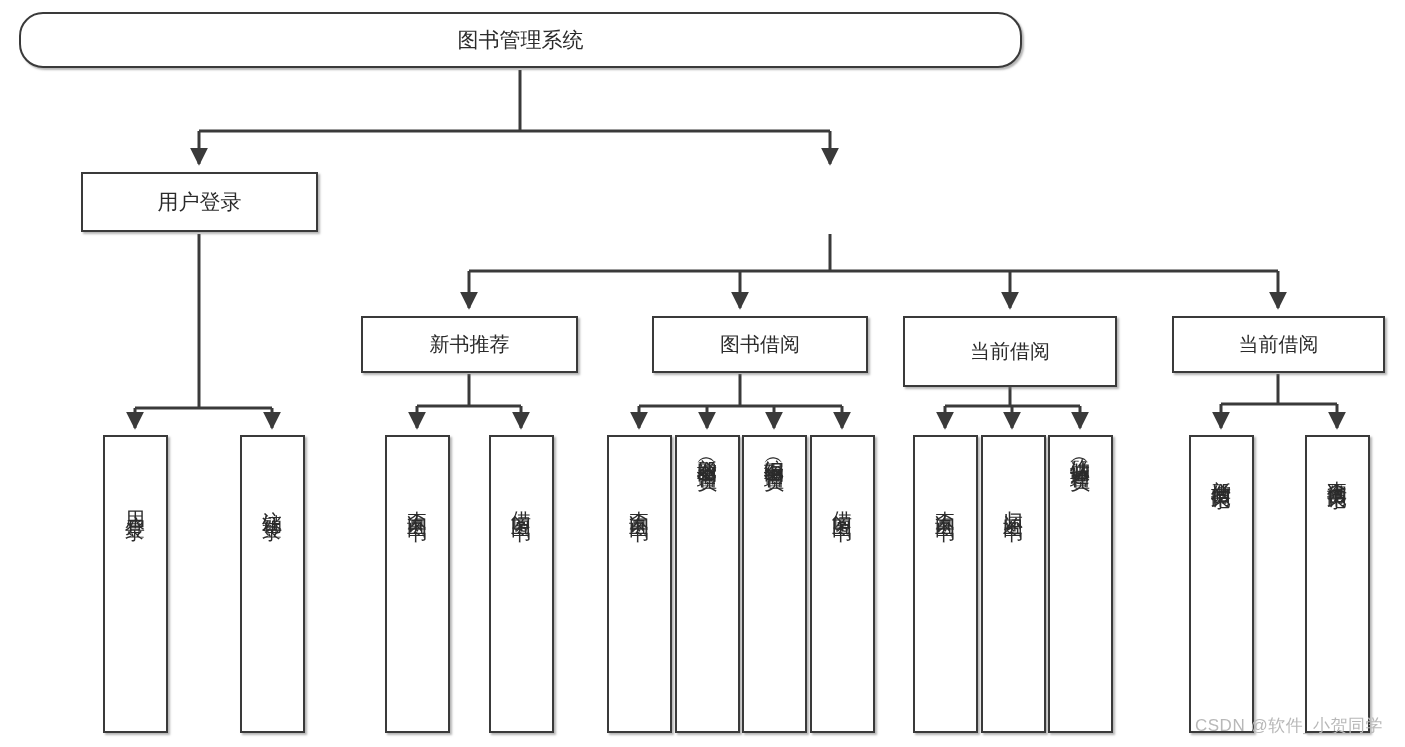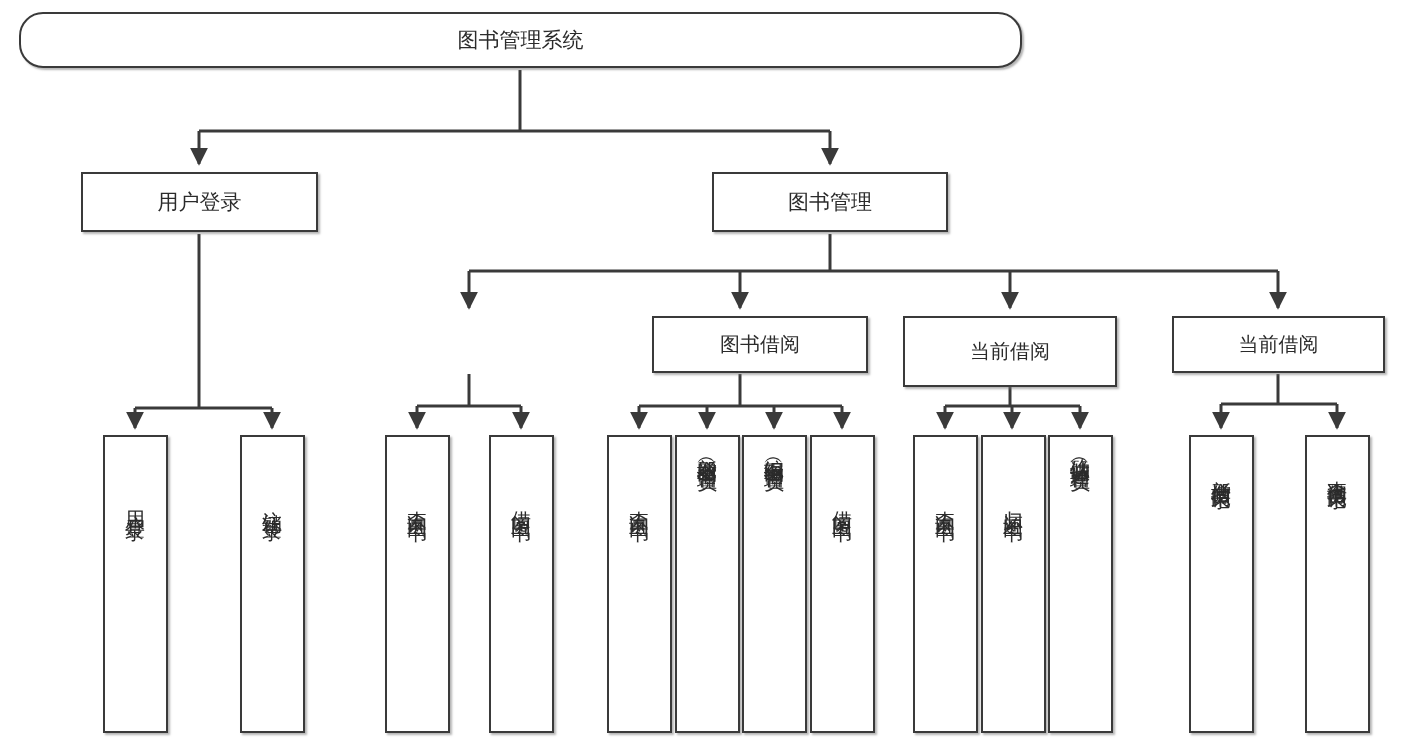--- a/index.html
+++ b/index.html
@@ -128,24 +128,24 @@
     </g>
   </svg>
 
   <div class="node root" style="left:19px; top:12px; width:1003px; height:56px;border-radius:24px;">
     <span class="label">图书管理系统</span>
   </div>
 
   <div class="node level2" style="left:81px; top:172px; width:237px; height:60px;">
     <span class="label">用户登录</span>
   </div>
-  <div class="node level2" style="left:712px; top:172px; width:236px; height:60px;">
-    <span class="label">图书管理</span>
-  </div>
-
+
+  <div class="node level3" style="left:361px; top:316px; width:217px; height:57px;">
+    <span class="label">新书推荐</span>
+  </div>
   <div class="node level3" style="left:632px; top:316px; width:216px; height:57px;margin-left:20px;">
     <span class="label">图书借阅</span>
   </div>
   <div class="node level3" style="left:903px; top:316px; width:214px; height:71px;">
     <span class="label">当前借阅</span>
   </div>
   <div class="node level3" style="left:1172px; top:316px; width:213px; height:57px;">
     <span class="label">当前借阅</span>
   </div>
 
@@ -186,14 +186,15 @@
     <span class="label">确认归还（管理员）</span>
   </div>
 
   <div class="node leaf tall" style="left:1189px; top:435px; width:65px; height:298px; padding-top:28px;">
     <span class="label">新增借阅记录</span>
   </div>
   <div class="node leaf tall" style="left:1305px; top:435px; width:65px; height:298px; padding-top:28px;">
     <span class="label">查询借阅记录</span>
   </div>
 
+  <div class="watermark" style="left:1195px; top:714px;">CSDN @软件_小贺同学</div>
 
 </div>
 
 </body></html>

